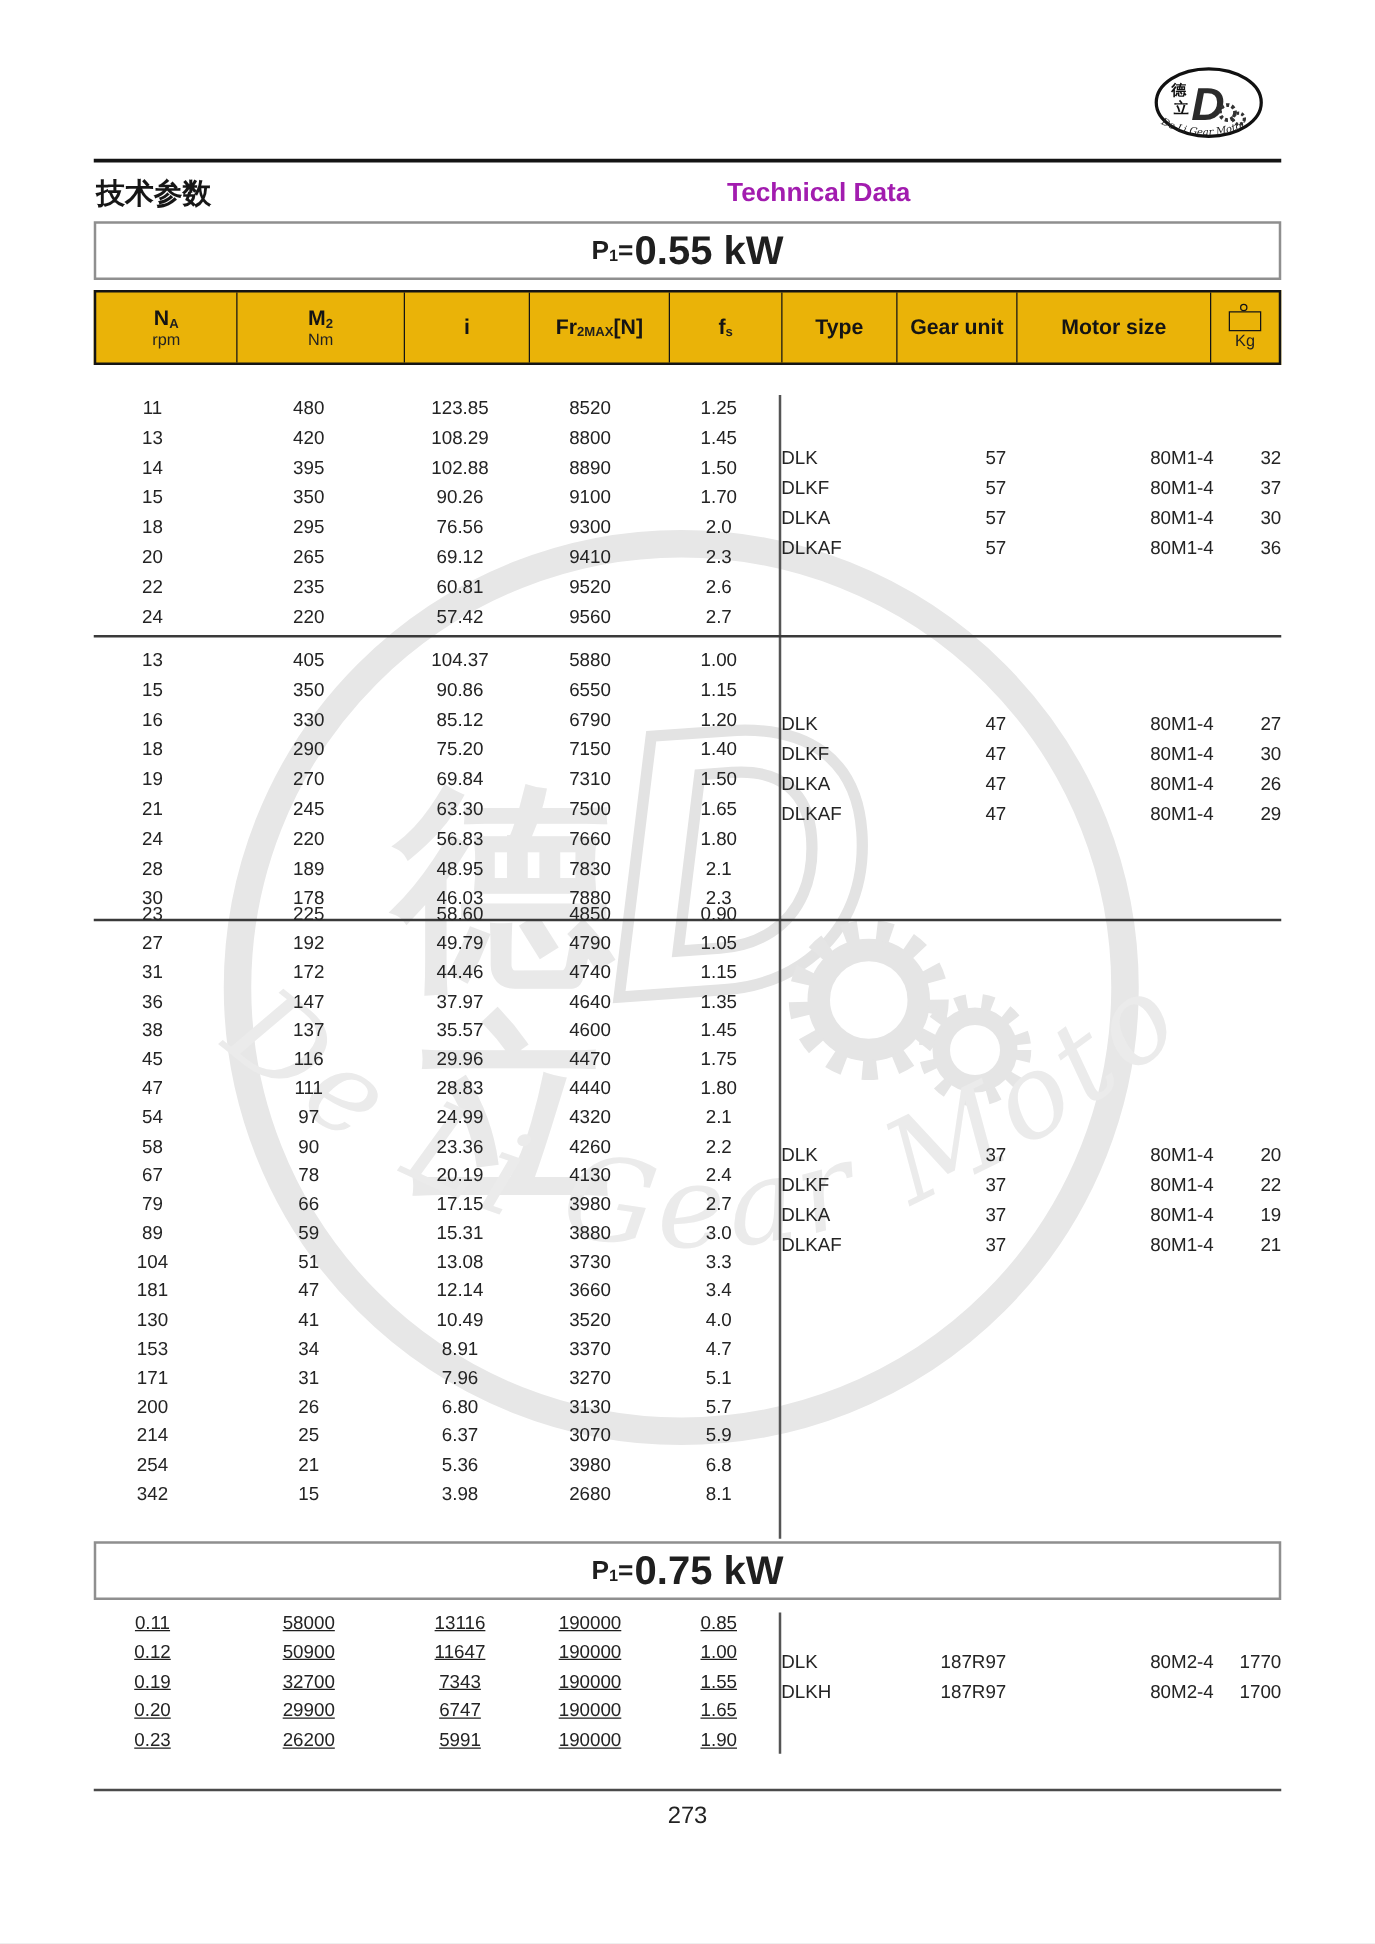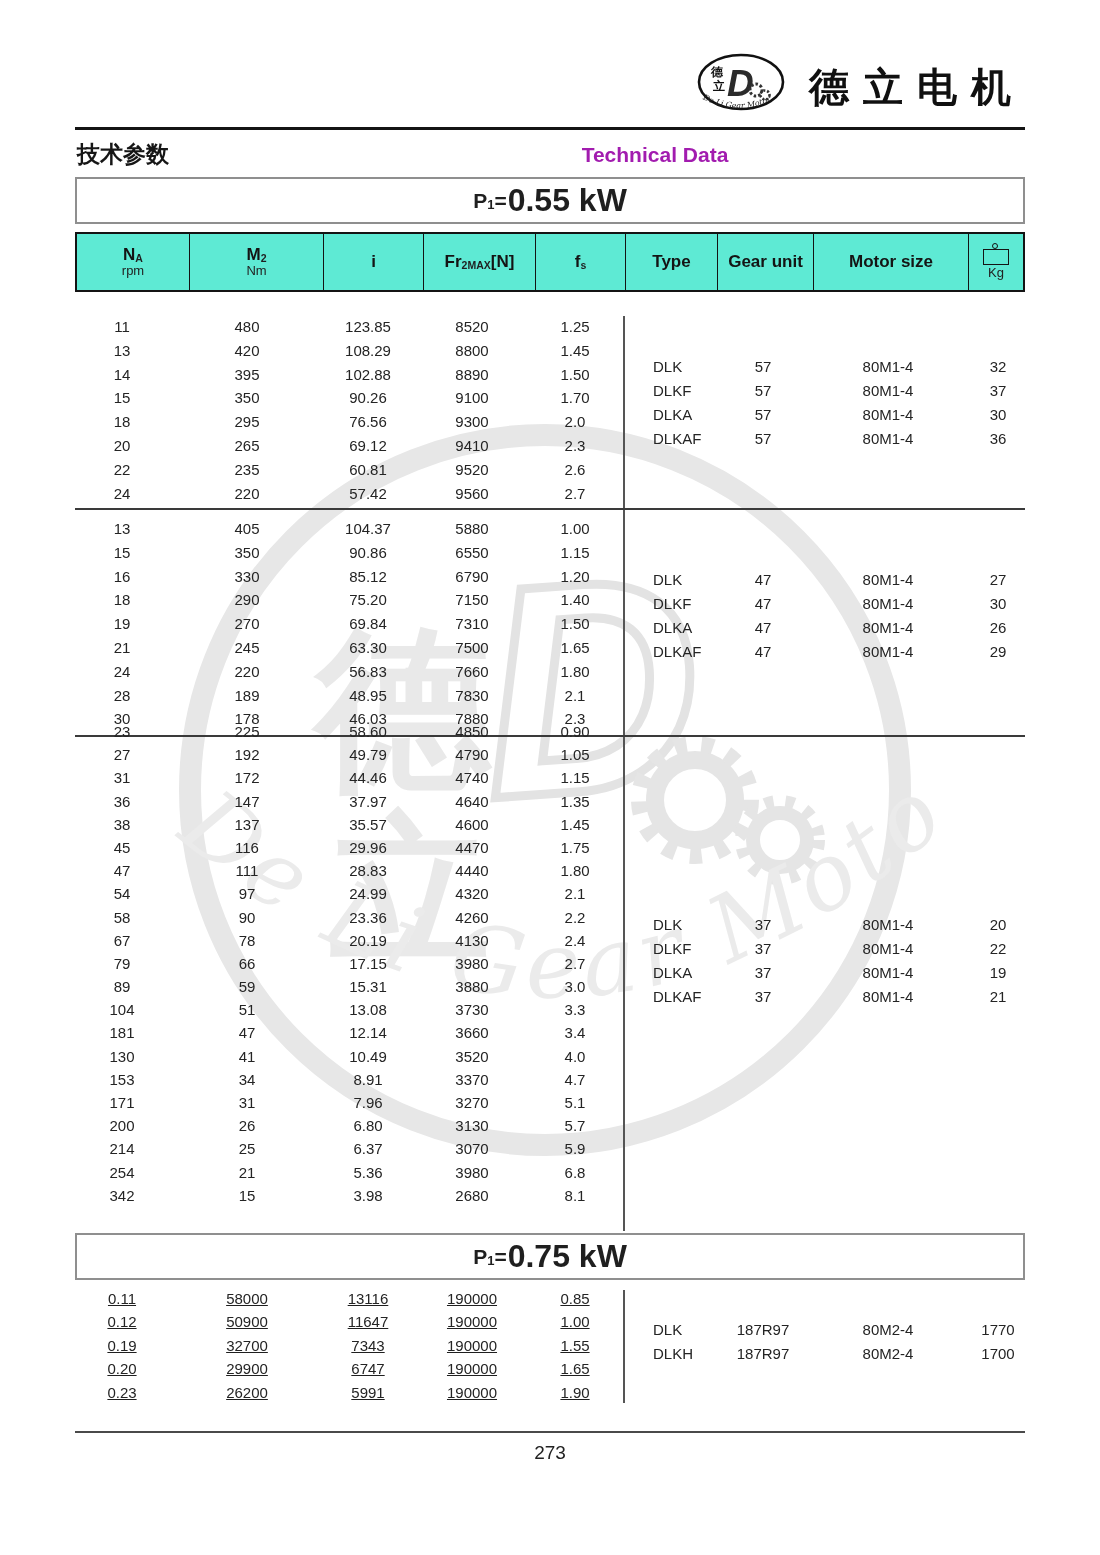--- a/index.html
+++ b/index.html
@@ -19,36 +19,36 @@
   
   .power-box{position:absolute;left:0;width:950px;height:47px;border:2px solid #8f8f8f;box-sizing:border-box;
              display:flex;align-items:center;justify-content:center;background:#fff;}
   .power-box .p-main{font-size:21px;font-weight:bold;}
   .power-box .p-sub{font-size:13px;font-weight:bold;position:relative;top:4px;}
   .power-box .p-eq{font-size:21px;font-weight:bold;}
   .power-box .p-val{font-size:32px;font-weight:bold;letter-spacing:0px;margin-left:1px;}
 
   
   .col-header{position:absolute;left:0;top:232px;width:950px;height:60px;border:2px solid #141414;box-sizing:border-box;
-              display:grid;grid-template-columns:113px 134px 100px 112px 90px 92px 96px 155px 1fr;background:#5eead4;}
+              display:grid;grid-template-columns:113px 134px 100px 112px 90px 92px 96px 155px 1fr;background:#eab308;}
   .col-header .th{border-right:1.5px solid #141414;display:flex;flex-direction:column;align-items:center;justify-content:center;line-height:1.12;}
   .col-header .th:last-child{border-right:none;}
   .th-main{font-size:17px;font-weight:bold;color:#141414;}
   .th-sub{font-size:10.5px;font-weight:bold;position:relative;top:2px;}
   .th-unit{font-size:13px;color:#222;}
   .kg-icon{width:26px;height:22px;position:relative;margin-bottom:1px;}
   .kg-icon .ring{position:absolute;left:9px;top:0;width:6px;height:6px;border:1.6px solid #141414;border-radius:50%;box-sizing:border-box;}
   .kg-icon .block{position:absolute;left:0;top:6px;width:26px;height:16px;border:1.8px solid #141414;box-sizing:border-box;}
 
   
   .rows-grid{position:absolute;display:grid;grid-template-columns:94px 156px 86px 122px 84px;grid-auto-rows:var(--rh);}
   .rows-grid div{line-height:var(--rh);text-align:center;font-size:15px;color:#242424;}
   .models-grid{position:absolute;left:550px;display:grid;grid-template-columns:96px 84px 166px 54px;grid-auto-rows:24px;}
-  .models-grid div{line-height:24px;font-size:15px;color:#242424;text-align:center;}
-  .models-grid div:nth-child(4n+1){text-align:left;padding-left:28px;}
+  .models-grid div{line-height:24px;font-size:15px;color:#242424;text-align:right;}
+  .models-grid div:nth-child(4n+1){text-align:left;}
 
   .group-sep{position:absolute;left:0;width:950px;height:1.5px;background:#3a3a3a;}
   .v-div{position:absolute;left:548px;width:1.5px;background:#555;}
 
   .footer-rule{position:absolute;left:0;top:1431px;width:950px;height:2px;background:#4a4a4a;}
   .page-num{position:absolute;left:0;top:1442px;width:950px;text-align:center;font-size:19px;color:#222;}
 </style>
 </head>
 <body>
 
@@ -79,21 +79,20 @@
       <text x="40" y="47" font-size="37" font-weight="bold" font-style="italic" font-family="Liberation Sans, sans-serif" fill="#2b2b2b" id="logo-letter">D</text>
       <g>
         <circle cx="69" cy="41" r="6" fill="none" stroke="#333" stroke-width="3" stroke-dasharray="2.5 2"></circle>
         <circle cx="78" cy="46" r="4.5" fill="none" stroke="#333" stroke-width="2.6" stroke-dasharray="2 1.8"></circle>
       </g>
       <path id="logoArc" d="M 12 48 Q 54 72 97 45" fill="none" stroke="none"></path>
       <text font-size="8" font-style="italic" font-family="DejaVu Serif, serif" fill="#222">
         <textPath href="#logoArc" startOffset="4" id="logo-arc-text">De Li Gear Motor</textPath>
       </text>
     </svg>
-    <div class="brand-name">德立电机</div>
   </div>
 
   <div class="layer">
     <div class="top-rule"></div>
     <div class="title-zh">技术参数</div>
     <div class="title-en">Technical Data</div>
 
     <div class="power-box" style="top:177px;">
       <span class="p-main">P</span>
         <span class="p-sub">1</span>

